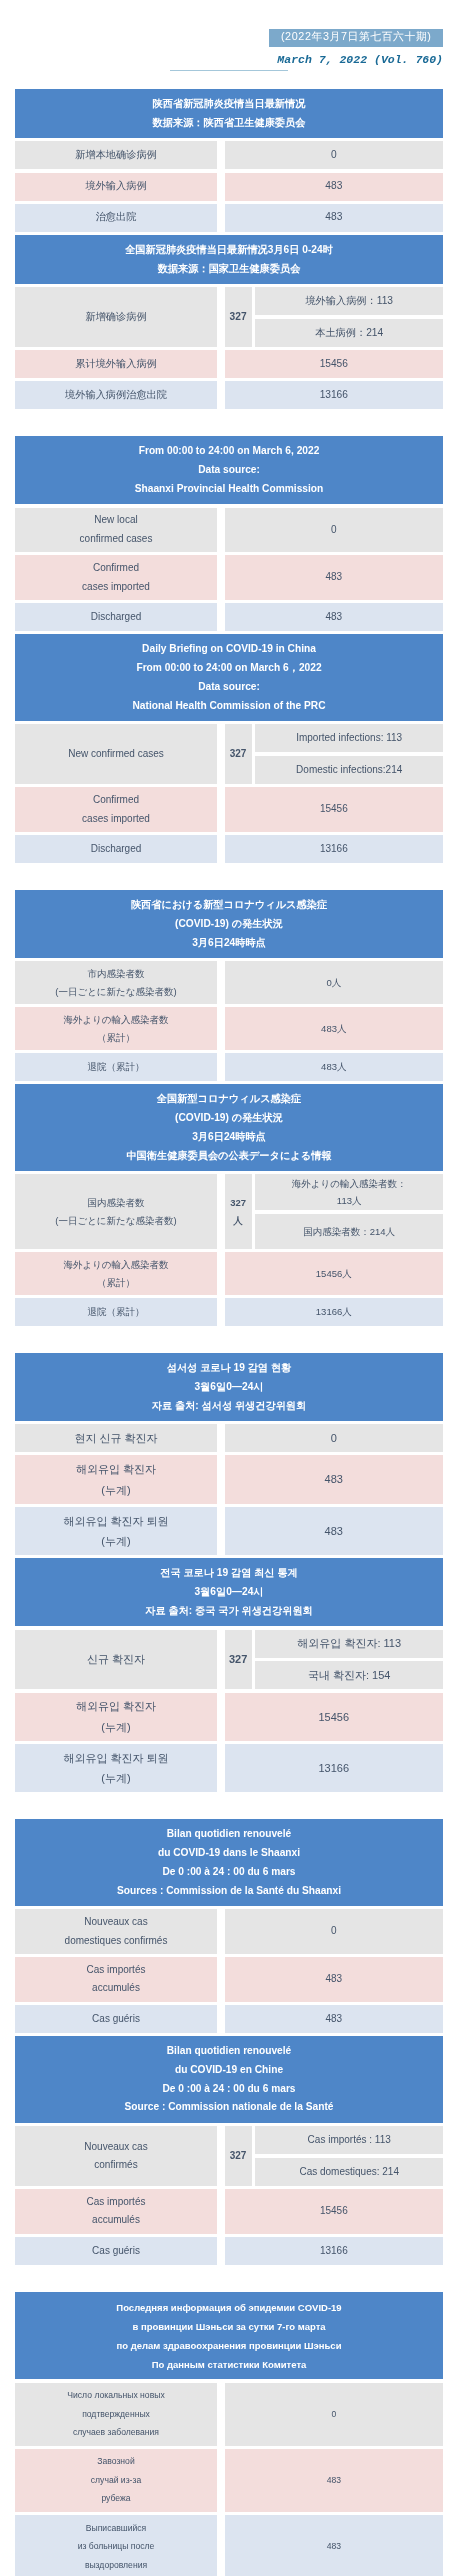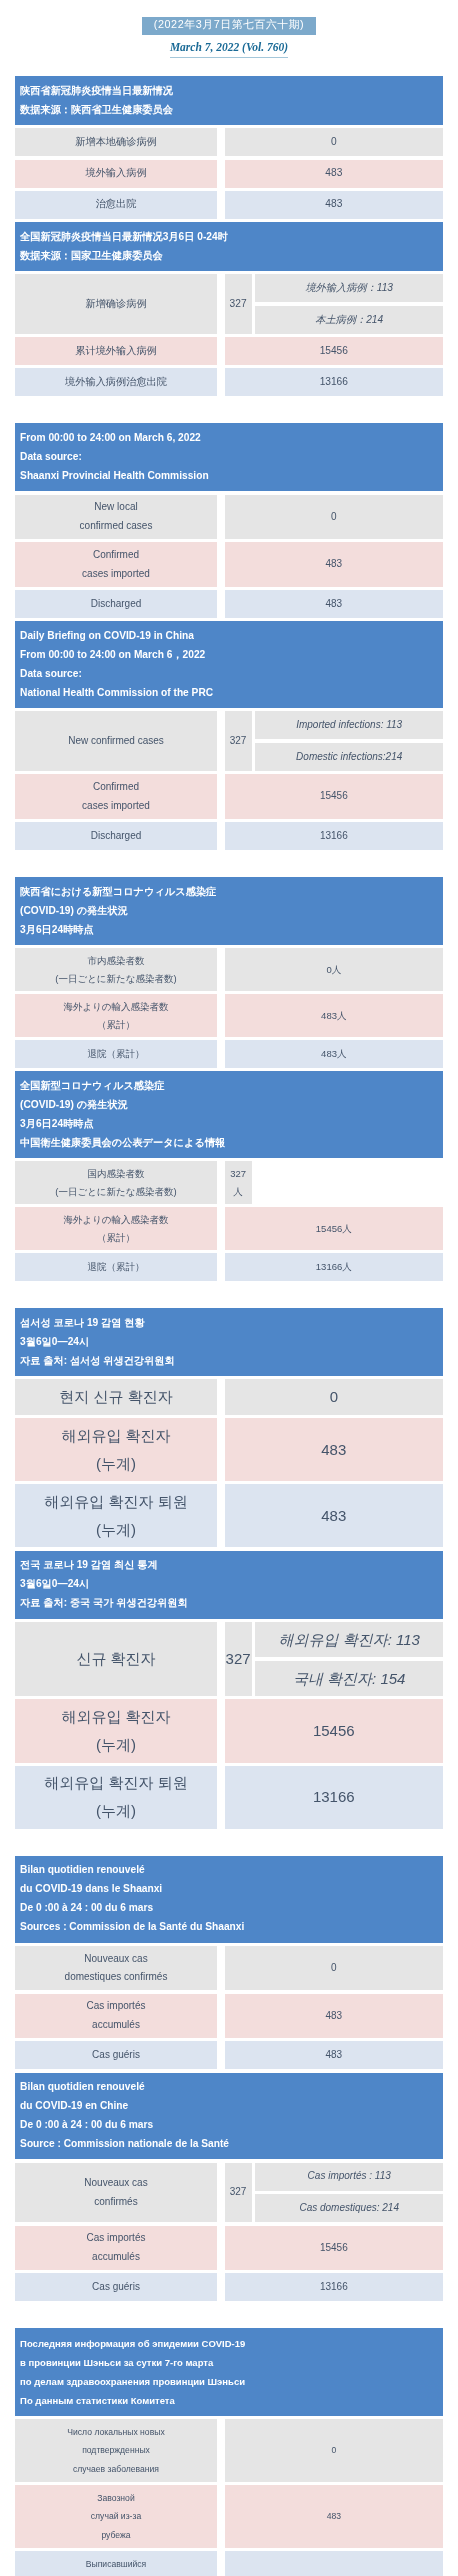--- a/index.html
+++ b/index.html
@@ -5,51 +5,51 @@
   html,body{margin:0;padding:0;background:#ffffff;}
   body{
     width:458px;
     font-family:"Liberation Sans","DejaVu Sans",sans-serif;
     color:#44546A;
     -webkit-font-smoothing:antialiased;
   }
   .page{width:428px;margin:0 auto;padding-top:16.5px;padding-bottom:11.5px;}
 
   
-  .masthead{text-align:center;margin-bottom:18px;}
+  .masthead{text-align:right;margin-bottom:18px;margin-top:12px;}
   .issue-badge{
     display:inline-block;
     background:#7CA9CB;
     color:#ffffff;
     font-size:10.8px;
     letter-spacing:0.6px;
     padding:1.9px 11.5px 2.5px;
   }
   .issue-date{
     margin-top:5.7px;
-    font-family:Liberation Serif, serif;
+    font-family:Liberation Mono, monospace;
     font-style:italic;
     font-weight:bold;
     font-size:11.5px;
     color:#1A6A96;
   }
   .masthead-rule{
     width:118px;
     margin:4.5px auto 0;
     border-bottom:0.6px solid #A4C7DA;
     height:0;
   }
 
   
   .group{margin-bottom:27px;}
   .group:last-of-type{margin-bottom:21.6px;}
   .thead{
     background:#4E86C8;
     color:#ffffff;
-    text-align:left;
+    text-align:center;
     font-weight:bold;
     padding:5.7px 5.1px;
     margin-bottom:3.2px;
   }
   .thead-line{line-height:1.85;font-size:10.2px;}
 
   .row{display:flex;margin-bottom:3.2px;}
   .cell{
     display:flex;
     align-items:center;
@@ -57,32 +57,32 @@
     text-align:center;
     white-space:pre-line;
     line-height:1.85;
     font-size:10px;
     padding:3.8px 5.1px;
     box-sizing:border-box;
     min-height:28px;
   }
   .cell-label{width:202px;flex:0 0 202px;margin-right:7.6px;}
   .cell-value{flex:1;}
-  .cell-total{width:27px;flex:0 0 27px;margin-right:3.8px;padding:3.8px 1.3px;}
-  .subs{flex:1;display:flex;flex-direction:column;gap:3.8px;font-style:italic;}
+  .cell-total{width:27px;flex:0 0 27px;margin-right:3.8px;padding:3.8px 1.3px;font-weight:bold;}
+  .subs{flex:1;display:flex;flex-direction:column;gap:3.8px;}
   .cell-sub{flex:1;}
 
   .tone-cyan .cell{background:#e5e5e5;}
   .tone-pink .cell{background:#F3DDDC;}
   .tone-blue .cell{background:#DCE4F0;}
 
   
   .lang-zh .cell{font-size:10.2px;}
   .lang-ja .cell{font-size:9.5px;}
-  .lang-ko .cell{font-size:15px;}
+  .lang-ko .cell{font-size:11px;}
   .lang-ru .thead-line{font-size:9.5px;line-height:2.0;}
   .lang-ru .cell{font-size:8.6px;line-height:2.15;}
 </style>
 </head>
 <body>
 
 <div class="page">
 
   <div class="masthead">
     <div class="issue-badge">(2022年3月7日第七百六十期)</div>
@@ -207,20 +207,25 @@
           <div class="thead">
             <div class="thead-line">全国新型コロナウィルス感染症</div>
             <div class="thead-line">(COVID-19) の発生状況</div>
             <div class="thead-line">3月6日24時時点</div>
             <div class="thead-line">中国衛生健康委員会の公表データによる情報</div>
           </div>
           <div class="row tone-cyan split">
             <div class="cell cell-label">国内感染者数
 (一日ごとに新たな感染者数)</div>
             <div class="cell cell-total">327人</div>
+            <div class="subs">
+              <div class="cell cell-sub">海外よりの輸入感染者数：
+113人</div>
+              <div class="cell cell-sub">国内感染者数：214人</div>
+            </div>
           </div>
           <div class="row tone-pink">
             <div class="cell cell-label">海外よりの輸入感染者数
 （累計）</div>
             <div class="cell cell-value">15456人</div>
           </div>
           <div class="row tone-blue">
             <div class="cell cell-label">退院（累計）</div>
             <div class="cell cell-value">13166人</div>
           </div>

